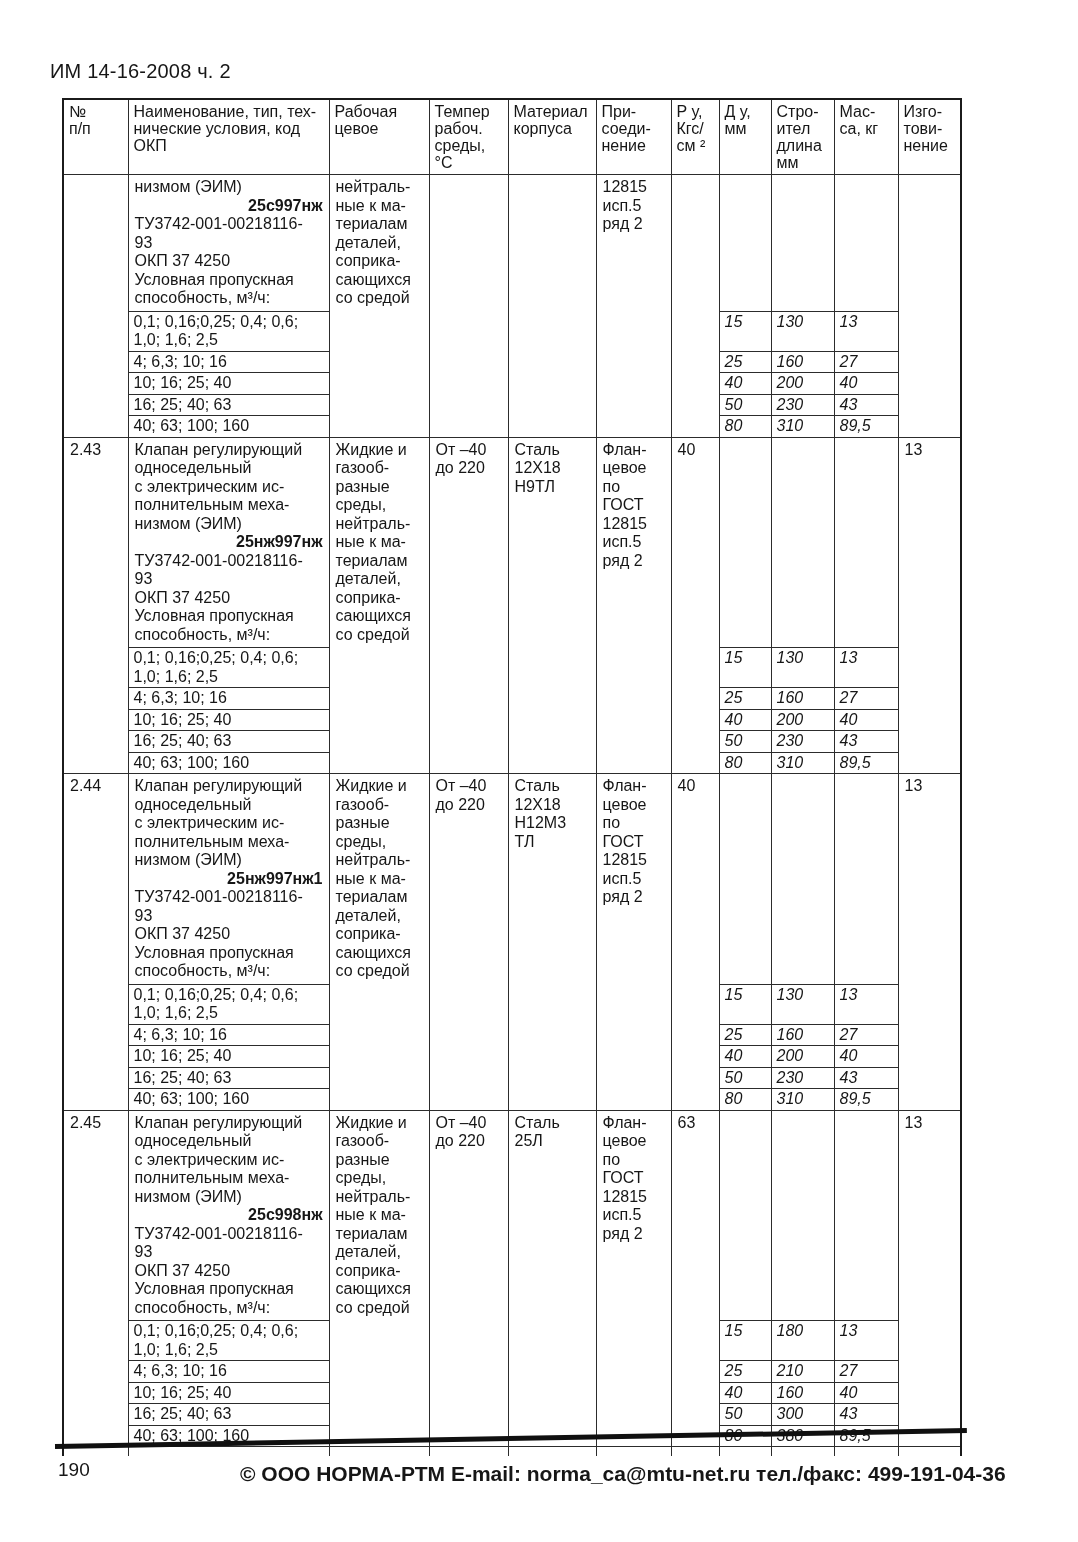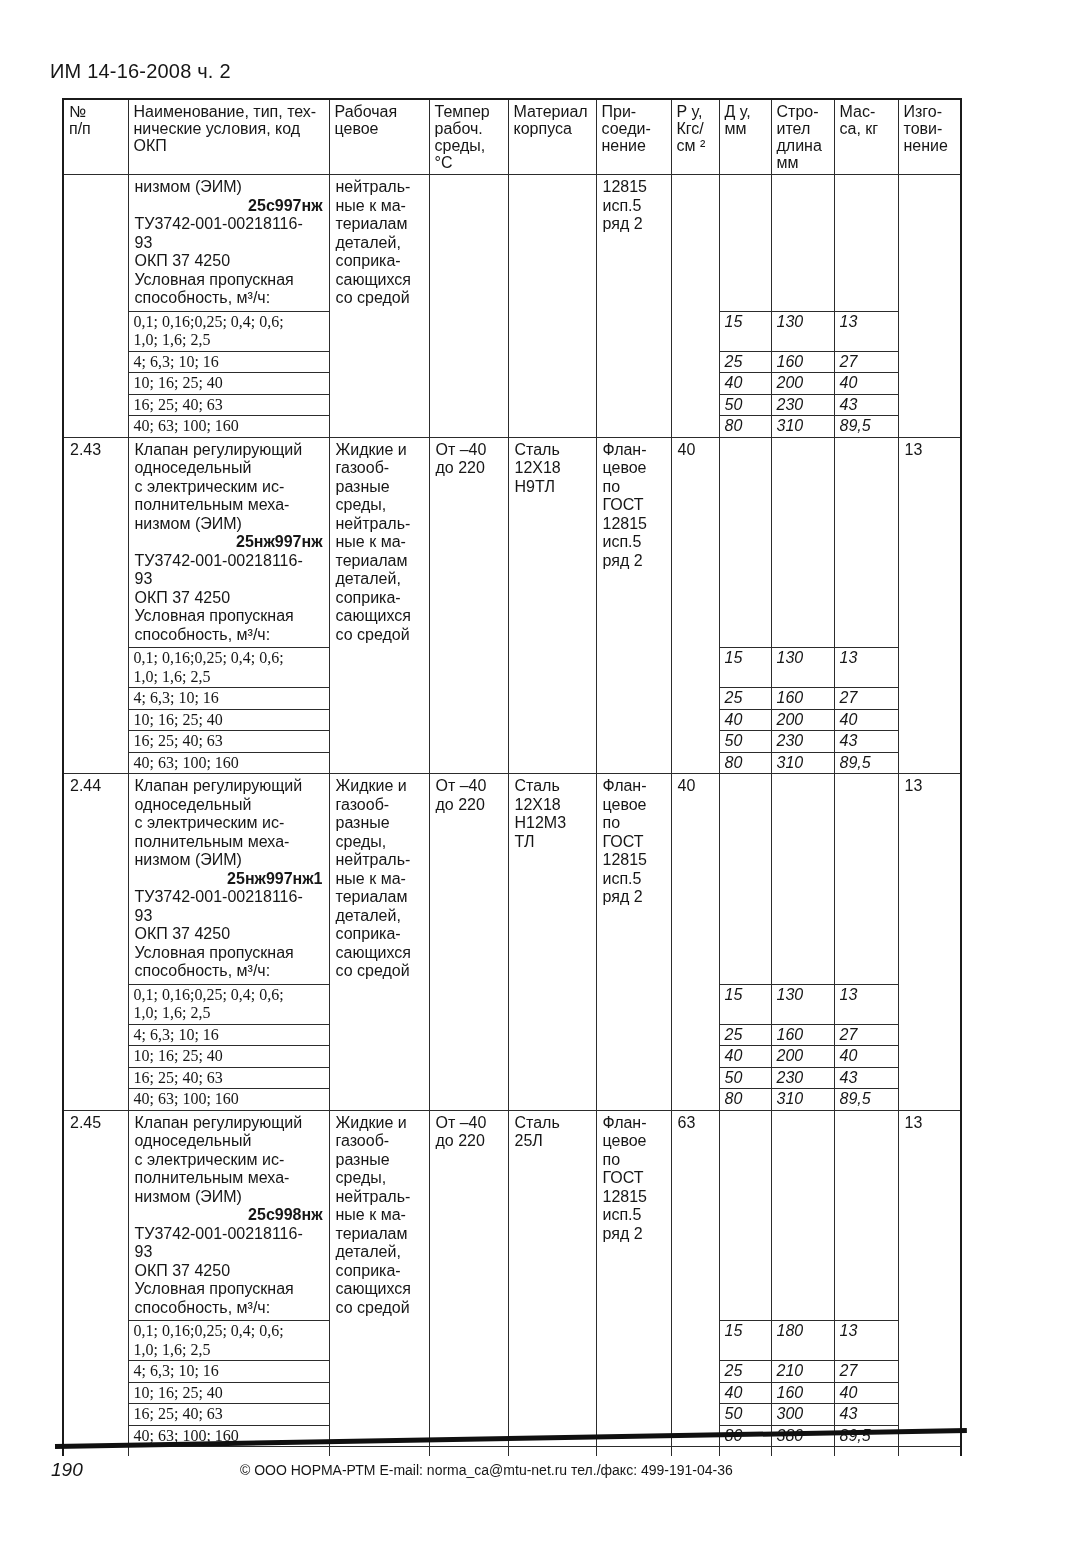--- a/index.html
+++ b/index.html
@@ -15,34 +15,34 @@
     border:2.5px solid #1b1b1b; border-bottom:none;
   }
   .spec th, .spec td {
     border:1.5px solid #2c2c2c; vertical-align:top; text-align:left;
     font-size:16px; line-height:18.5px; padding:3px 6px; font-weight:normal;
     overflow:hidden;
   }
   .spec th { line-height:17px; padding:3px 5px; }
   .pre { white-space:pre-line; }
   .model { font-weight:bold; text-align:right; white-space:pre-line; }
-  .cap { padding:1px 5px;font-family:Liberation Serif, serif; }
+  .cap { padding:1px 5px; }
   tr.sub td { padding:1px 5px; }
   .val { padding-left:9px;font-style:italic; }
   .mfr { font-weight:bold; padding-left:19px; }
   .pnum { padding-left:7px; }
   .numcol { padding-left:7px; }
   tr.spacer td { height:9px; padding:0; border-bottom:none; }
 
   .scan-edge {
     position:absolute; left:55px; top:1444px; width:912px; height:4.5px;
     background:#101010; transform:rotate(-1.0deg); transform-origin:left center;
   }
-  .page-num { position:absolute; left:51px; top:1459px; font-size:19px;font-style:italic; }
-  .copyright { position:absolute; left:240px; top:1462px; font-size:14px; font-weight:normal; }
+  .page-num { position:absolute; left:58px; top:1459px; font-size:19px; }
+  .copyright { position:absolute; left:240px; top:1462px; font-size:21px; font-weight:bold; }
 </style>
 </head>
 <body>
 
 <div class="doc-code pre">ИМ 14-16-2008 ч. 2</div>
 
 <table class="spec">
   <colgroup>
     <col style="width:65px">
       <col style="width:201px">

